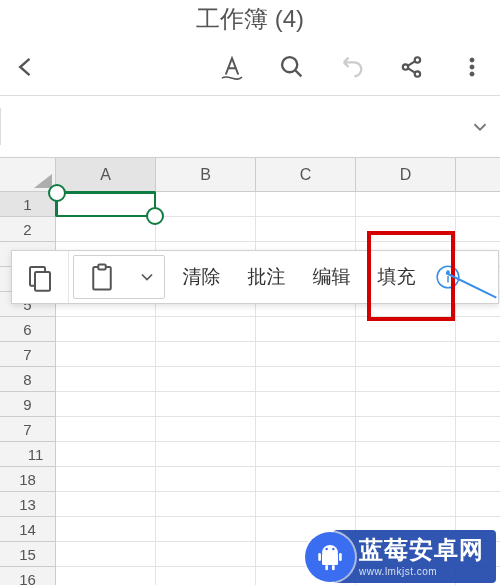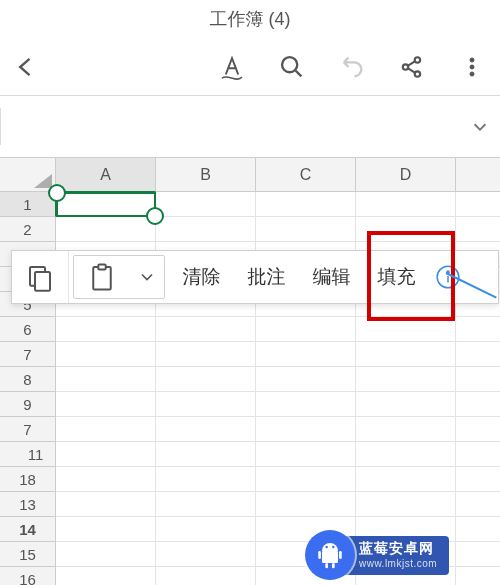--- a/index.html
+++ b/index.html
@@ -16,21 +16,21 @@
   .header {
     height: 96px;
     border-bottom: 1px solid #dcdcdc;
     box-sizing: border-box;
   }
   .title-row {
     height: 38px;
     display: flex;
     align-items: center;
     justify-content: center;
-    font-size: 18px;
+    font-size: 24px;
     color: #555;
   }
   .toolbar-row {
     height: 58px;
     display: flex;
     align-items: center;
     position: relative;
   }
   .toolbar-row .left {
     position: absolute;
@@ -276,21 +276,21 @@
   }
   .badge-textbox {
     background: rgba(26,68,168,0.9);
     color: #fff;
     padding: 4px 12px 6px 26px;
     margin-left: -22px;
     border-radius: 4px;
     position: relative;
     z-index: 1;
   }
-  .badge-title { font-size: 14px; font-weight: 600; letter-spacing: 1px;}
+  .badge-title { font-size: 24px; font-weight: 600; letter-spacing: 1px;}
   .badge-sub { font-size: 10px; opacity: 0.8; letter-spacing: 0.5px;}
 </style>
 </head>
 <body>
 
 <div class="header">
   <div class="title-row">
     <span>工作簿 (4)</span>
   </div>
   <div class="toolbar-row">
@@ -426,21 +426,21 @@
     <div class="cell" style="top: 309px; left: 156px; width: 100px;"></div>
     <div class="cell" style="top: 309px; left: 256px; width: 100px;"></div>
     <div class="cell" style="top: 309px; left: 356px; width: 100px;"></div>
     <div class="cell" style="top: 309px; left: 456px; width: 100px;"></div>
     <div class="row-header" style="top: 334px;">13</div>
     <div class="cell" style="top: 334px; left: 56px; width: 100px;"></div>
     <div class="cell" style="top: 334px; left: 156px; width: 100px;"></div>
     <div class="cell" style="top: 334px; left: 256px; width: 100px;"></div>
     <div class="cell" style="top: 334px; left: 356px; width: 100px;"></div>
     <div class="cell" style="top: 334px; left: 456px; width: 100px;"></div>
-    <div class="row-header" style="top: 359px; font-weight: bold;">14</div>
+    <div class="row-header" style="top: 359px;">14</div>
     <div class="cell" style="top: 359px; left: 56px; width: 100px;"></div>
     <div class="cell" style="top: 359px; left: 156px; width: 100px;"></div>
     <div class="cell" style="top: 359px; left: 256px; width: 100px;"></div>
     <div class="cell" style="top: 359px; left: 356px; width: 100px;"></div>
     <div class="cell" style="top: 359px; left: 456px; width: 100px;"></div>
     <div class="row-header" style="top: 384px;">15</div>
     <div class="cell" style="top: 384px; left: 56px; width: 100px;"></div>
     <div class="cell" style="top: 384px; left: 156px; width: 100px;"></div>
     <div class="cell" style="top: 384px; left: 256px; width: 100px;"></div>
     <div class="cell" style="top: 384px; left: 356px; width: 100px;"></div>

